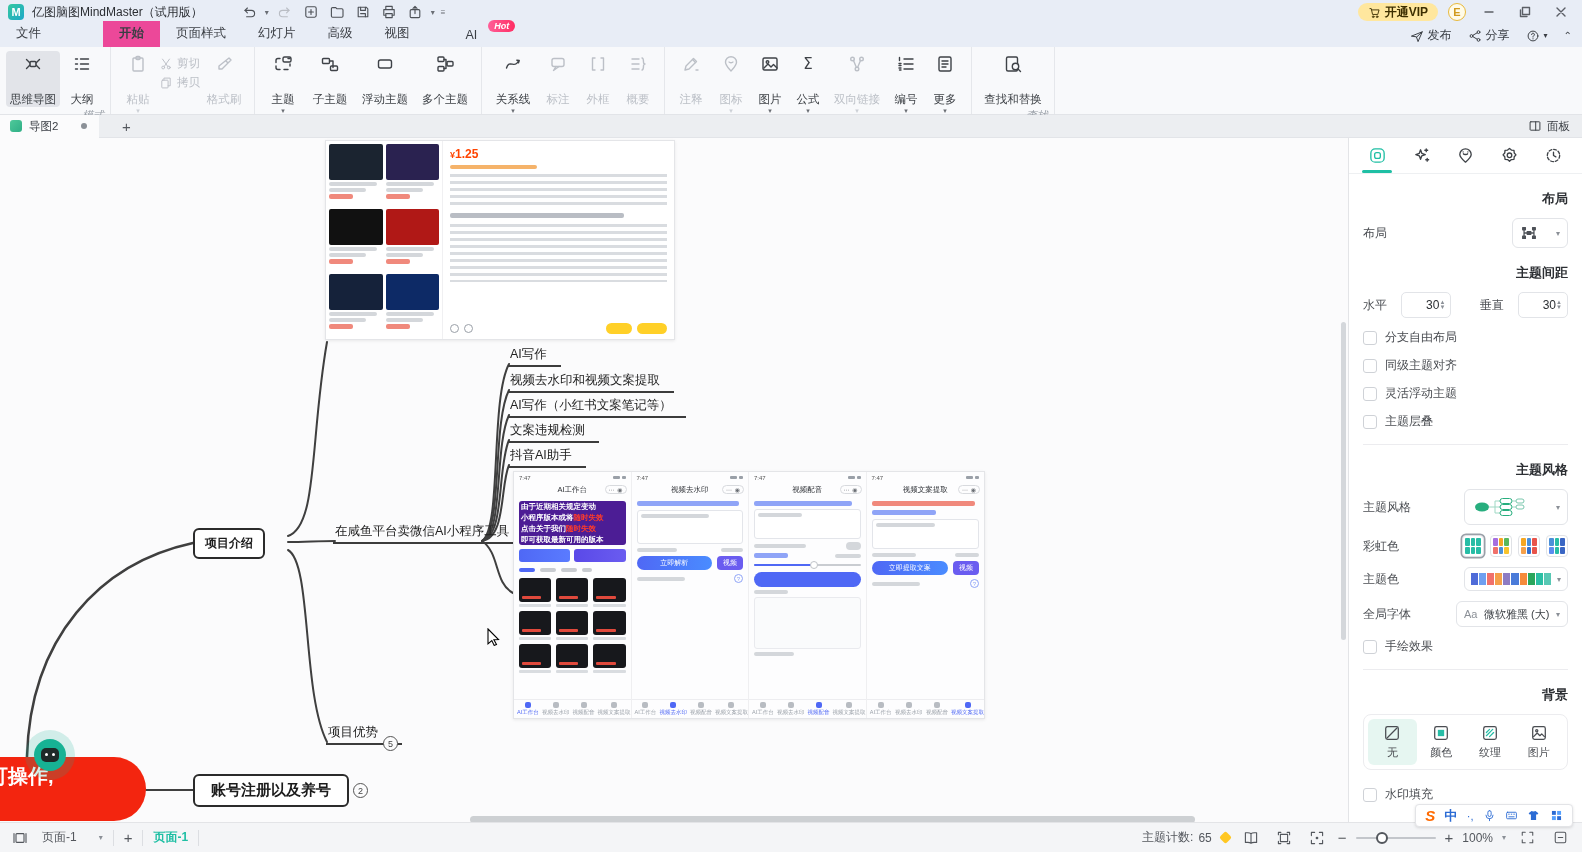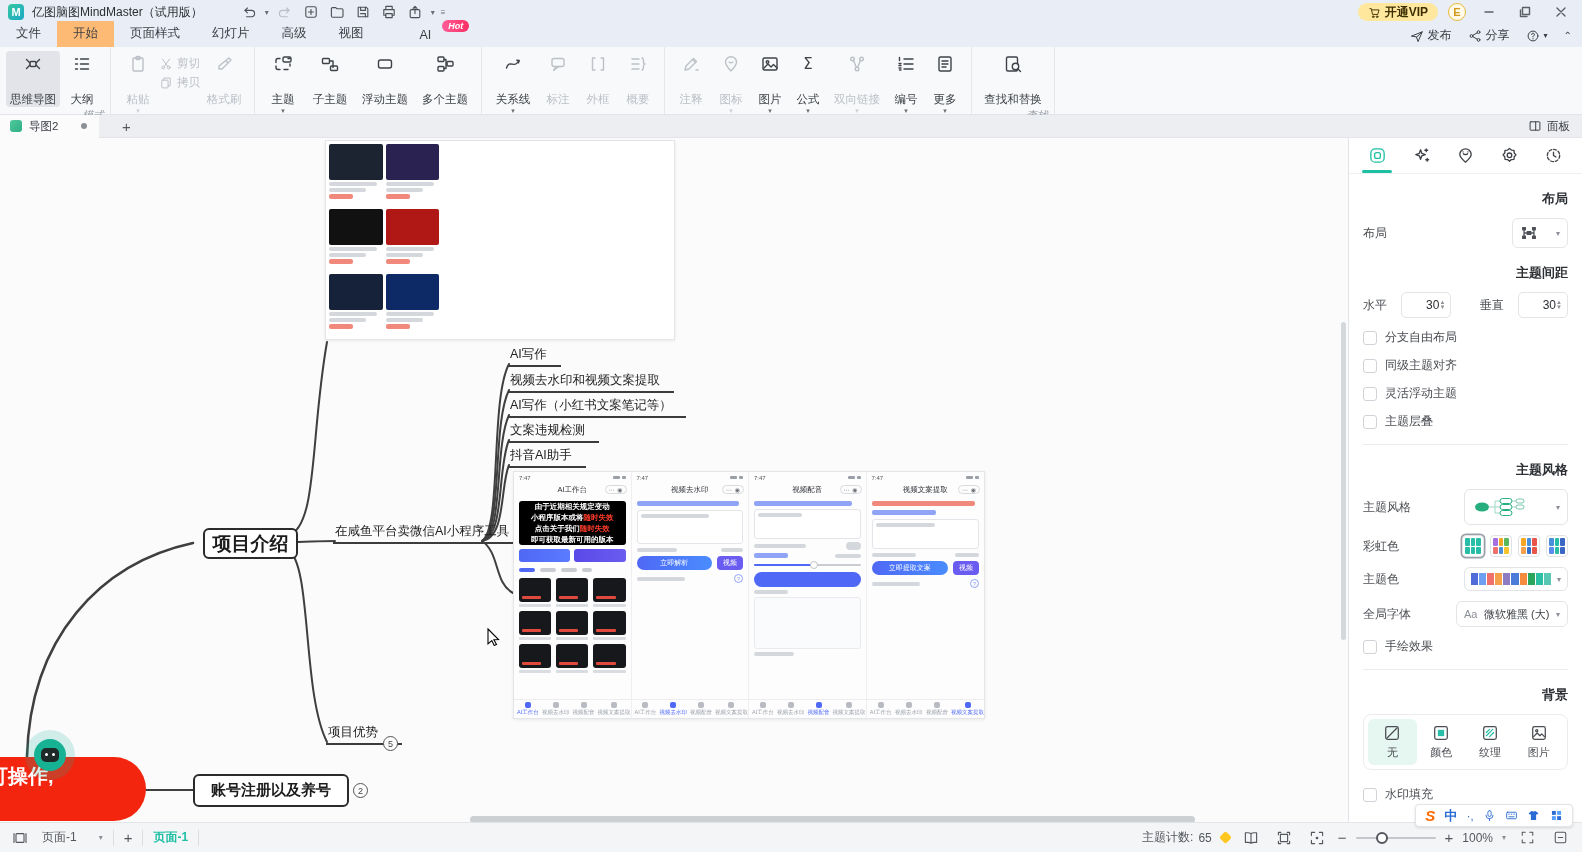--- a/index.html
+++ b/index.html
@@ -16,21 +16,21 @@
   .qbtn.dis { color:#b9bdc4; }
   .qcaret { font-size:8px; color:#6a6e74; }
   #tb-right { position:absolute; right:8px; top:0; height:24px; display:flex; align-items:center; gap:10px; }
   #vip { height:18px; background:#ffe79e; border-radius:10px; display:flex; align-items:center; gap:4px; padding:0 10px; font-size:12px; font-weight:bold; color:#3c2e00; }
   #avatar { width:18px; height:18px; border-radius:50%; background:#fffbe8; border:1.5px solid #e8b93c; color:#d19a1e; font-size:11px; font-weight:bold; display:flex; align-items:center; justify-content:center; }
   .winbtn { width:26px; height:22px; display:flex; align-items:center; justify-content:center; color:#5b5f66; }
 
   
   #menurow { position:absolute; left:0; top:24px; width:1582px; height:23px; background:#e8edf6; display:flex; align-items:flex-end; }
   .mtab { padding:4px 16px 5px; font-size:12.5px; color:#3a3e44; position:relative; }
-  .mtab.active { background:#fdba74; font-weight:normal; }
+  .mtab.active { background:#ec4899; font-weight:bold;margin-left:46px; }
   #hotbadge { position:absolute; top:-4px; right:-22px; background:linear-gradient(90deg,#ff5e98,#ff2e63); color:#fff; font-size:9px; font-style:italic; font-weight:bold; border-radius:7px; padding:1px 6px; }
   #menu-right { position:absolute; right:10px; bottom:3px; display:flex; align-items:center; gap:16px; color:#3a3e44; font-size:12px; }
   .mr-item { display:flex; align-items:center; gap:4px; }
 
   
   #ribbon { position:absolute; left:0; top:47px; width:1582px; height:68px; background:#f8f9fb; border-bottom:1px solid #e2e4e8; display:flex; }
   .rgroup { display:flex; flex-direction:column; border-right:1px solid #e5e7eb; padding:4px 6px 0; }
   .ritems { display:flex; align-items:flex-start; flex:1; }
   .rglabel { text-align:right; font-size:11px; color:#9aa0a8; padding:1px 0 3px; height:16px;font-style:italic; }
   .rbtn { display:flex; flex-direction:column; align-items:center; padding-top:3px; color:#3e4247; border-radius:4px; }
@@ -84,21 +84,21 @@
   
   #phones { position:absolute; left:513px; top:333px; width:472px; height:248px; background:#fff; border:1px solid #e4e5e8; box-shadow:0 1px 3px rgba(0,0,0,.08); display:flex; }
   .phone { width:118px; border-right:1px solid #efeff1; background:#fdfdfe; display:flex; flex-direction:column; font-size:7px; }
   .phone:last-child { border-right:none; }
   .pstatus { height:11px; display:flex; justify-content:space-between; align-items:center; padding:0 5px; color:#555; font-size:6px; }
   .psig { display:flex; gap:2px; align-items:center; }
   .psig i { display:block; width:7px; height:3.5px; background:#9aa0a8; border-radius:1px; }
   .pnav { height:14px; display:flex; align-items:center; justify-content:center; position:relative; color:#2e3136; font-size:7.5px; }
   .pcapsule { position:absolute; right:4px; top:2px; width:22px; height:9px; border:1px solid #d8dade; border-radius:5px; display:flex; align-items:center; justify-content:space-evenly; color:#6a6e74; font-size:6px; line-height:1; }
   .pbody { flex:1; padding:4px 5px; display:flex; flex-direction:column; gap:4px; }
-  .notice { background:#000000; border-radius:3px; padding:0 2px; text-align:center; color:#fff; font-size:7.5px; line-height:11px; font-weight:bold; }
+  .notice { background:#4c1d95; border-radius:3px; padding:0 2px; text-align:left; color:#fff; font-size:7.5px; line-height:11px; font-weight:bold; }
   .notice .rd { color:#ff3b2a; }
   .btnrow2 { display:flex; gap:4px; }
   .bluebtn { flex:1; height:13px; border-radius:3px; background:linear-gradient(90deg,#4f68f5,#5a7bff); }
   .tabstrip { display:flex; gap:5px; align-items:center; height:8px; }
   .tabstrip i { display:block; height:4px; width:16px; background:#c9ccd1; border-radius:2px; }
   .tabstrip i.on { background:#4f68f5; }
   .tileg { display:grid; grid-template-columns:repeat(3,1fr); gap:4px 5px; }
   .tile { height:24px; border-radius:3px; background:#17181c; position:relative; }
   .tile:after { content:""; position:absolute; left:3px; bottom:3px; width:60%; height:3px; background:#e0493c; border-radius:1px; }
   .tilecap { height:3px; background:#d9dce0; border-radius:1px; margin-top:2px; }
@@ -565,23 +565,37 @@
           <div class="bar t2"></div>
           <div class="pr"></div>
         </div>
       <div class="pcard">
           <div class="pthumb" style="background: rgb(13, 42, 102);"></div>
           <div class="bar t1"></div>
           <div class="bar t2"></div>
           <div class="pr"></div>
         </div>
     </div>
-  </div>
-
-  <div class="mapnode" style="left:203px;top:390px;width:95px;height:31px;font-size:19px">项目介绍</div>
+    <div class="ppage">
+      <div class="price"><span class="cur">¥</span><span>1.25</span></div>
+      <div class="bar" style="height:4px;width:40%;background:#f5b36a;margin-top:4px"></div>
+      <div class="blines-sm" style="height:34px;margin-top:5px"></div>
+      <div class="bar" style="height:5px;width:80%;background:#b9bdc4;margin-top:5px"></div>
+      <div class="blines-sm" style="height:58px;margin-top:6px"></div>
+      <div class="pbot">
+          <span class="cico"></span>
+          <span class="cico"></span>
+          <span style="flex:1"></span>
+          <span class="ypill" style="width:26px"></span>
+          <span class="ypill" style="width:30px"></span>
+        </div>
+    </div>
+  </div>
+
+  <div class="mapnode" style="left:193px;top:390px;width:72px;height:31px;font-size:12px">项目介绍</div>
   <div class="linetopic" style="left:333px;top:385px;border-bottom-width:2px">在咸鱼平台卖微信AI小程序工具</div>
 
   <div class="linetopic" style="left:508px;top:208px">AI写作</div>
   <div class="linetopic" style="left:508px;top:234px">视频去水印和视频文案提取</div>
   <div class="linetopic" style="left:508px;top:259px">AI写作（小红书文案笔记等）</div>
   <div class="linetopic" style="left:508px;top:284px">文案违规检测</div>
   <div class="linetopic" style="left:508px;top:309px">抖音AI助手</div>
 
   <div class="linetopic" style="left:326px;top:586px;padding-right:24px">项目优势</div>
   <div class="badge" style="left:383px;top:598px">5</div>

